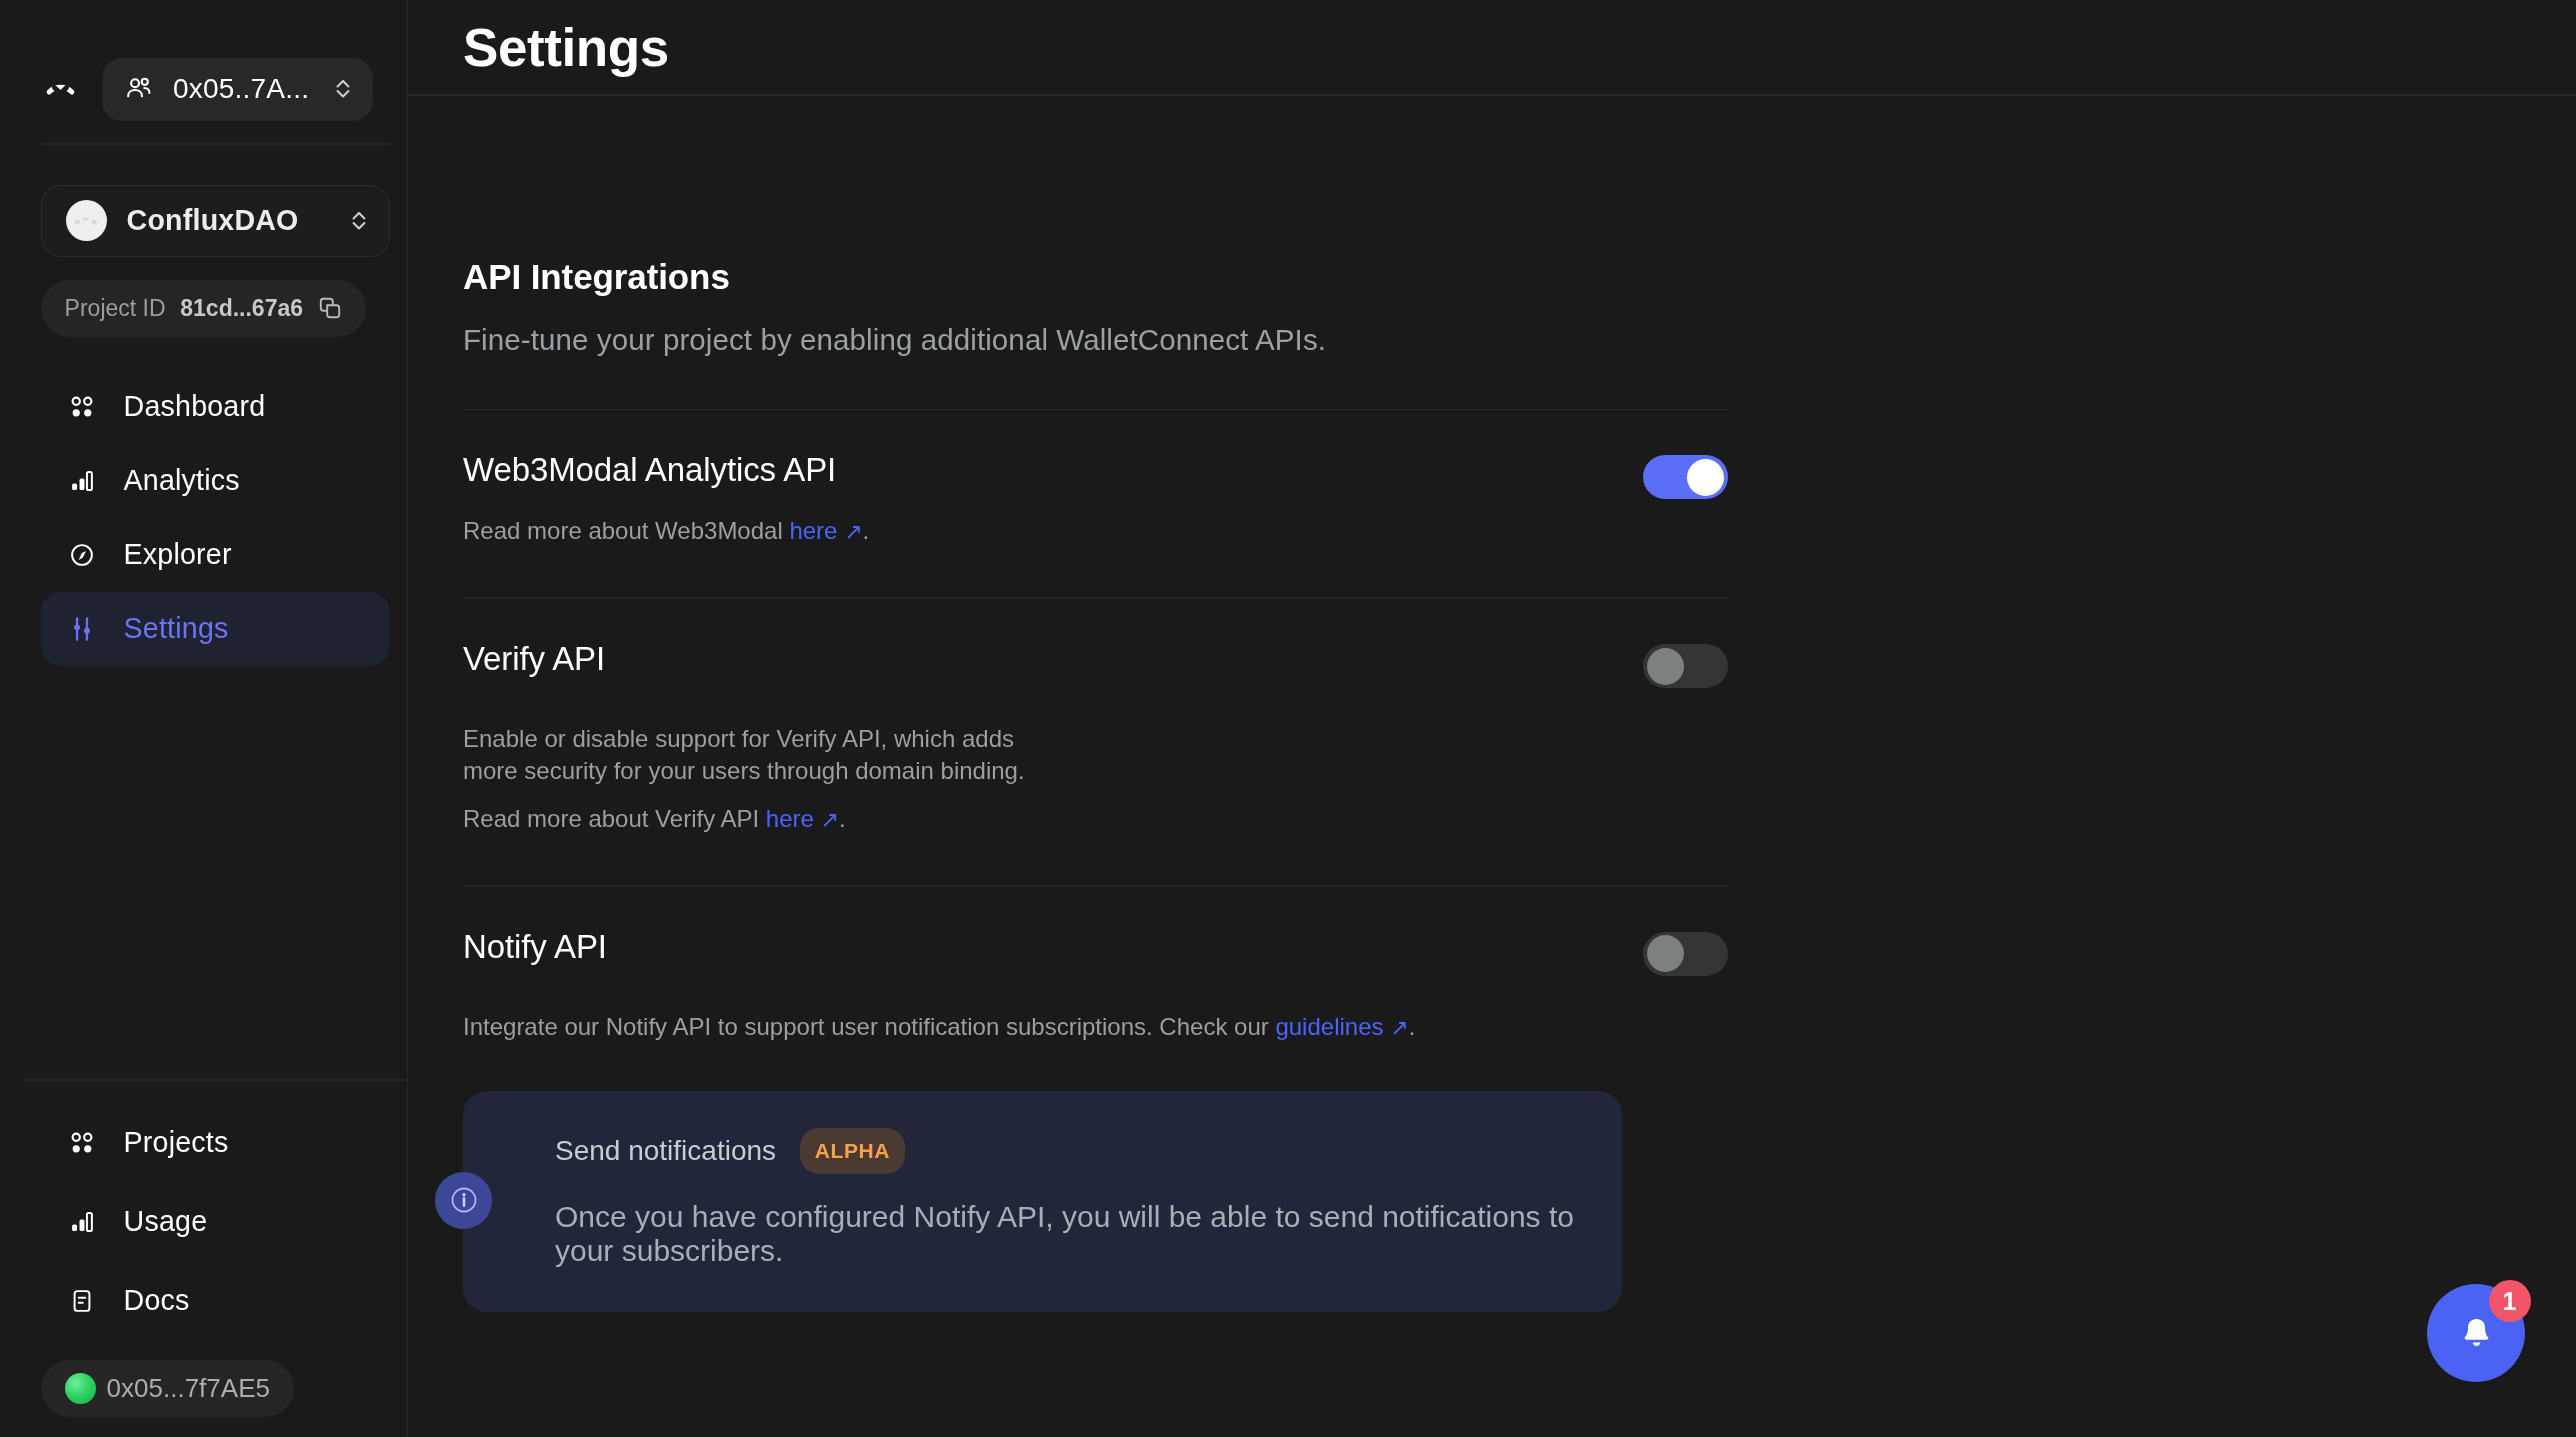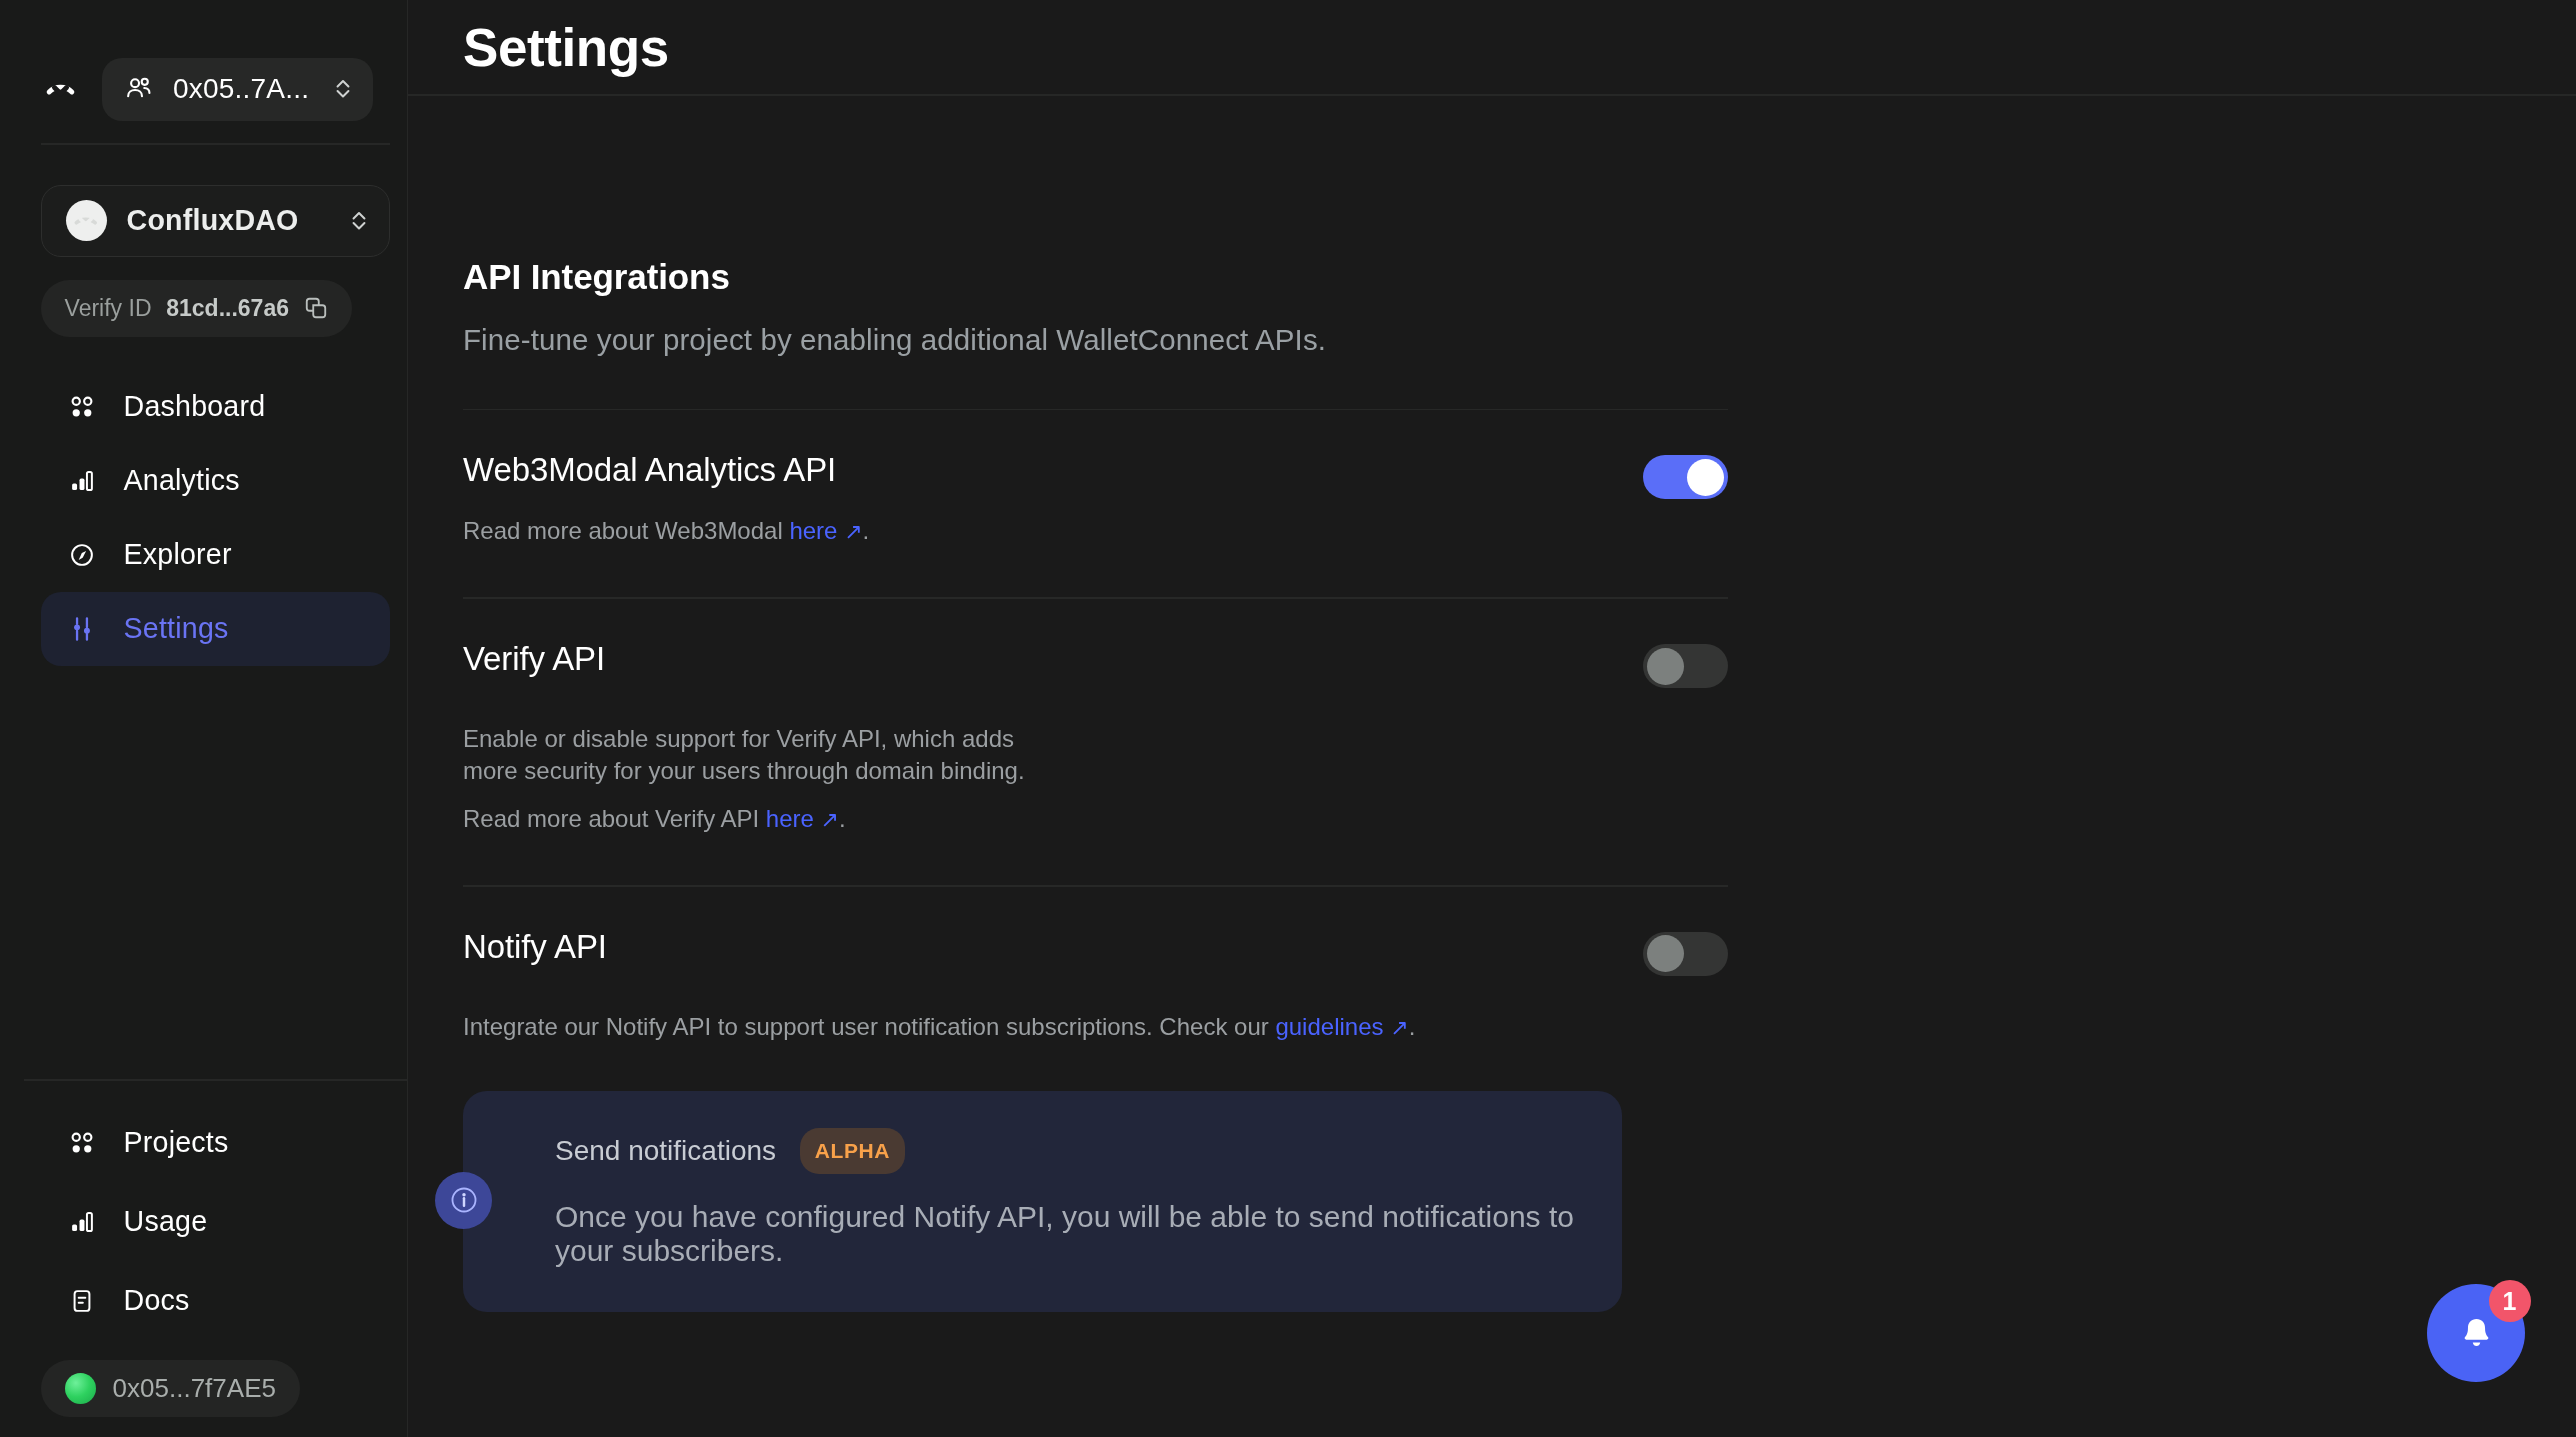--- a/index.html
+++ b/index.html
@@ -94,21 +94,21 @@
   .nav2 { padding: 0 16.6px 0 16.6px; }
   .nav2 .nav-item { height: 79px; }
 
   .footer-pill {
     margin: 20px 0 0 16.6px;
     height: 57px;
     background: #242524;
     border-radius: 28.6px;
     display: inline-flex; align-items: center;
     padding: 0 24px;
-    gap: 17px; width: fit-content;
+    gap: 11px; width: fit-content;
     cursor: pointer;
   }
   .green-dot {
     width: 31px; height: 31px; border-radius: 50%;
     background: radial-gradient(circle at 35% 32%, #6ef09a 0%, #2ed15f 48%, #1ba94a 100%);
     flex: 0 0 31px;
   }
   .footer-addr { font-size: 26px; color: #a9aeac; font-weight: 400; }
 
   
@@ -243,21 +243,21 @@
       <span class="proj-name">ConfluxDAO</span>
       <span class="chev">
         <svg viewBox="0 0 22 32" width="20" height="29.5">
           <path d="M5 13.5 11 7.5l6 6" fill="none" stroke="#cfd2d1" stroke-width="2.2" stroke-linecap="round" stroke-linejoin="round"></path>
           <path d="M5 18.5 11 24.5l6-6" fill="none" stroke="#cfd2d1" stroke-width="2.2" stroke-linecap="round" stroke-linejoin="round"></path>
         </svg>
       </span>
     </div>
 
     <div class="proj-id-pill">
-      <span class="pid-label">Verify ID</span>
+      <span class="pid-label">Project ID</span>
       <span class="pid-value">81cd...67a6</span>
       <span class="copy-icon">
         <svg viewBox="0 0 26 26" width="24" height="24">
           <rect x="3" y="3" width="13" height="13" rx="3" fill="none" stroke="#b9bebc" stroke-width="2"></rect>
           <path d="M10 10h10a3 3 0 0 1 3 3v7a3 3 0 0 1-3 3h-7a3 3 0 0 1-3-3z" fill="#242524" stroke="#b9bebc" stroke-width="2"></path>
         </svg>
       </span>
     </div>
 
     <nav class="nav">

